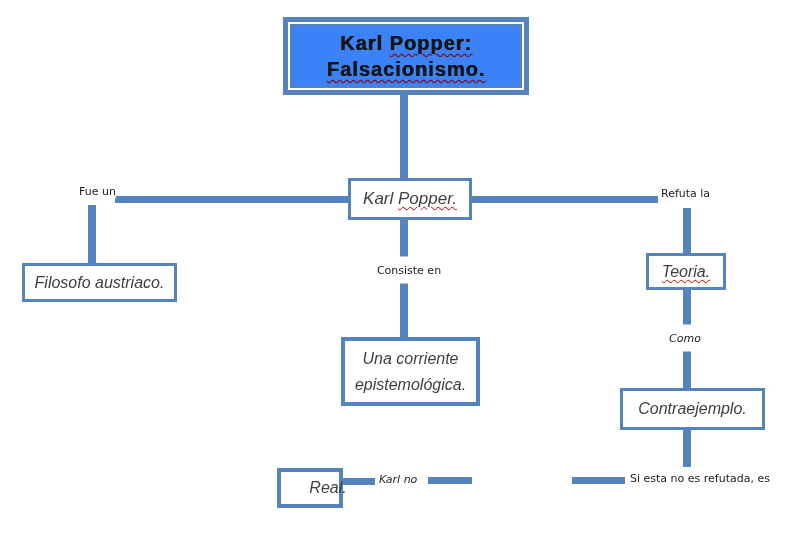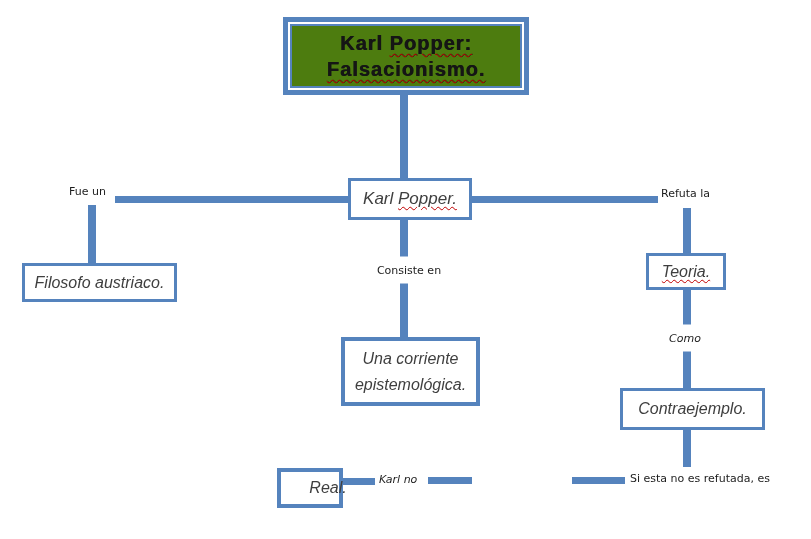--- a/index.html
+++ b/index.html
@@ -46,21 +46,21 @@
   }
   .title-inner{
     position:absolute;
     inset:2px;
     border:2px solid var(--box-border-blue);
     display:flex;
     flex-direction:column;
     align-items:center;
     justify-content:center;
     gap:4px;
-    background:#4d7c0f;
+    background:#3b82f6;
   }
   .title-line{
     font-size:20px;
     font-weight:bold;
     letter-spacing:1px;
     color:var(--title-text);
     text-shadow:0.6px 0 var(--title-text);
     line-height:22px;
   }
   .sq{
@@ -127,21 +127,21 @@
   <div class="node" style="left:620px;top:388px;width:145px;height:42px;">
     <span>Contraejemplo.</span>
   </div>
 
 
   <div class="node thick" style="left:277px;top:468px;width:66px;height:40px;padding-left:36px;">
     <span>Real.</span>
   </div>
 
 
-  <div class="edge-label" style="left:69px;top:185px;">Fue un</div>
+  <div class="edge-label" style="left:79px;top:185px;">Fue un</div>
 
   <div class="edge-label" style="left:661px;top:187px;">Refuta la</div>
 
   <div class="edge-label on-line" style="left:409px;top:270px;transform:translate(-50%,-50%);">Consiste en</div>
 
   <div class="edge-label on-line" style="left:685px;top:338px;transform:translate(-50%,-50%);font-style:italic;">Como</div>
 
   <div class="edge-label" style="left:630px;top:472px;">Si esta no es refutada, es</div>
 
   <div class="edge-label" style="left:379px;top:473px;font-style:italic;">Karl no</div>

